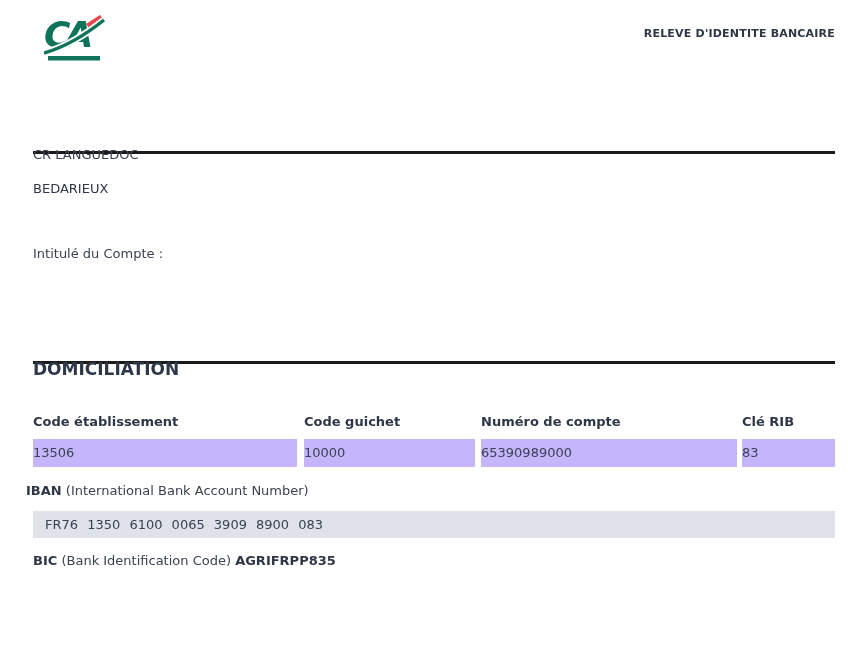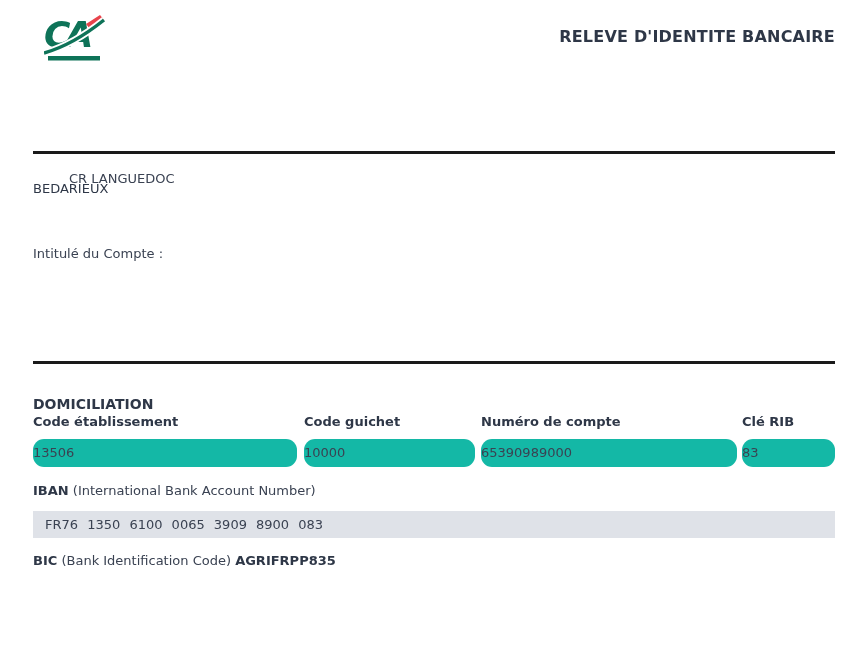--- a/index.html
+++ b/index.html
@@ -13,50 +13,50 @@
     color: #3a4252;
     font-size: 13px;
     overflow: hidden;
   }
   .b { font-weight: bold; color: #2e3747; }
 
   .logo { position: absolute; left: 44px; top: 12px; width: 66px; height: 50px; }
 
   .doc-title {
     position: absolute; top: 27px; right: 25px;
-    font-weight: bold; font-size: 16px; color: #2e3747;
+    font-weight: bold; font-size: 11px; color: #2e3747;
     letter-spacing: 0.2px;
   }
 
   .rule { position: absolute; left: 33px; width: 802px; height: 2.5px; background: #1a1a1a; }
   .rule-1 { top: 151px; }
   .rule-2 { top: 361px; }
 
-  .bank-name   { position: absolute; left: 33px; top: 171px; margin-left: 36px; }
+  .bank-name   { position: absolute; left: 33px; top: 147px; }
   .bank-branch { position: absolute; left: 33px; top: 181px; font-weight: normal; color: #2e3747; }
 
   .account-label { position: absolute; left: 33px; top: 246px; }
 
   .holder-block { position: absolute; left: 345px; top: 280px; line-height: 19px; }
 
   .domiciliation-title {
-    position: absolute; left: 33px; top: 396px;
-    font-weight: bold; font-size: 14px; color: #2e3747;
+    position: absolute; left: 33px; top: 359px;
+    font-weight: bold; font-size: 17px; color: #2e3747;
   }
 
   .th, .td { position: absolute; }
   .th { top: 414px; font-weight: bold; color: #2e3747; }
-  .td { top: 439px; height: 28px; line-height: 28px; background: #14b8a6; border-radius: 11px; }
+  .td { top: 439px; height: 28px; line-height: 28px; background: #c4b5fd; }
 
   .col-1 { left: 33px;  width: 264px; }
   .col-2 { left: 304px; width: 171px; }
   .col-3 { left: 481px; width: 256px; }
   .col-4 { left: 742px; width: 93px;  }
 
-  .iban-label { position: absolute; left: 33px; top: 483px; }
+  .iban-label { position: absolute; left: 26px; top: 483px; }
   .iban-bar {
     position: absolute; left: 33px; top: 511px; width: 802px; height: 27px;
     line-height: 27px; background: #dfe2e8; padding-left: 12px;
     word-spacing: 5px;
   }
   .bic-line { position: absolute; left: 33px; top: 553px; }
 </style>
 </head>
 <body>
 

